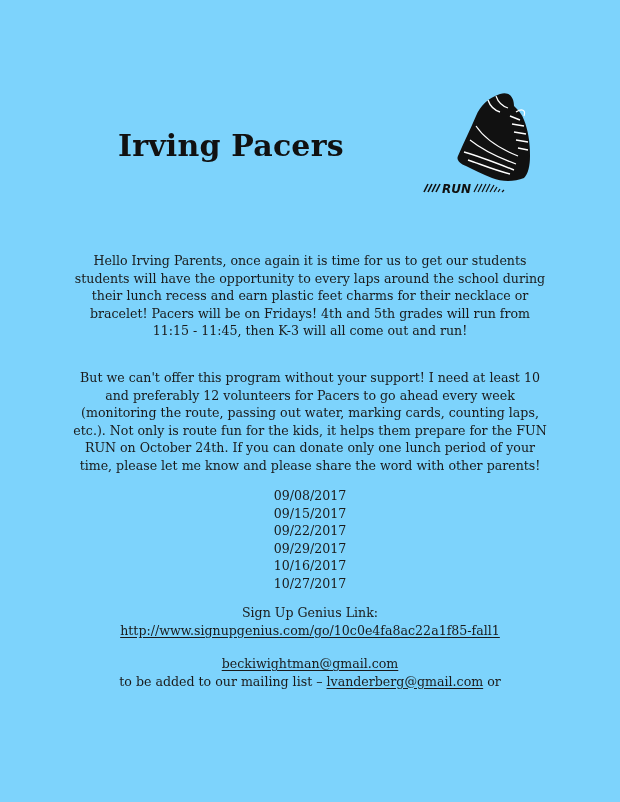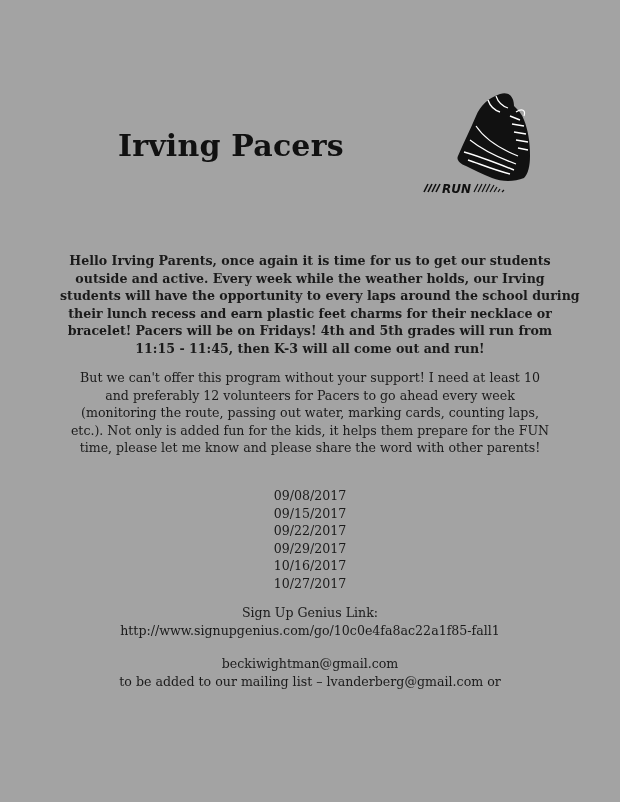--- a/index.html
+++ b/index.html
@@ -12,21 +12,21 @@
       height: 802px;
       position: relative;
       overflow: hidden;
       font-family: "DejaVu Serif", serif;
       color: #1a1a1a;
     }
     .page {
       position: absolute;
       left: 0; top: 0;
       width: 620px; height: 802px;
-      background: #a3a3a3;
+      background: #7dd3fc;
     }
     .title {
       position: absolute;
       left: 118px;
       top: 128px;
       font-family: "DejaVu Serif", serif;
       font-weight: bold;
       font-size: 30px;
       letter-spacing: 0.2px;
       color: #111;
@@ -44,27 +44,28 @@
       position: absolute;
       left: 60px;
       width: 500px;
       text-align: center;
       font-family: "DejaVu Serif", serif;
       font-size: 12.6px;
       line-height: 17.5px;
       color: #1a1a1a;
     }
     .body-text .line { display: block; white-space: nowrap; }
-    .p1 { top: 252px; font-weight: bold; }
+    .p1 { top: 252px; }
     .p2 { top: 369px; }
     .dates { top: 487px; }
     .signup { top: 604px; }
     .contact { top: 655px; }
     a.link {
       color: #1a1a1a;
+      text-decoration: underline;
       text-underline-offset: 2px;
     }
   </style>
 </head>
 <body>
 
 <div class="page">
 
   <div class="title">Irving Pacers</div>
 
@@ -86,32 +87,32 @@
       <g transform="translate(6,96)">
         <path d="M0 10 L4 2 M4 10 L8 2 M8 10 L12 2 M12 10 L16 2" stroke="#111" stroke-width="1.6"></path>
         <text x="18" y="11" font-family="DejaVu Sans, sans-serif" font-weight="bold" font-style="italic" font-size="12" fill="#111">RUN</text>
         <path d="M50 10 L54 2 M54 10 L58 2 M58 10 L62 2 M62 10 L66 2 M66 10 L70 3 M70 10 L73 5 M74 10 L76 7 M78 10 L80 8" stroke="#111" stroke-width="1.2"></path>
       </g>
     </svg>
   </div>
 
   <div class="body-text p1">
     <span class="line">Hello Irving Parents, once again it is time for us to get our students</span>
-    <span class="line">outside and active. Every week while the weather holds, our Irving</span>
     <span class="line">students will have the opportunity to every laps around the school during</span>
     <span class="line">their lunch recess and earn plastic feet charms for their necklace or</span>
     <span class="line">bracelet! Pacers will be  on Fridays! 4th and 5th grades will run from</span>
     <span class="line">11:15 - 11:45, then K-3  will all come out and run!</span>
   </div>
 
   <div class="body-text p2">
     <span class="line">But we can't offer this program without your support! I need at least 10</span>
     <span class="line">and preferably 12 volunteers for Pacers to go ahead every week</span>
     <span class="line">(monitoring the route, passing out water, marking cards, counting laps,</span>
-    <span class="line">etc.). Not only is added fun for the kids, it helps them prepare for the FUN</span>
+    <span class="line">etc.). Not only is route fun for the kids, it helps them prepare for the FUN</span>
+    <span class="line">RUN on October 24th. If you can donate only one lunch period of your</span>
     <span class="line">time, please let me know and please share the word with other parents!</span>
   </div>
 
   <div class="body-text dates">
     <span class="line">09/08/2017</span>
     <span class="line">09/15/2017</span>
     <span class="line">09/22/2017</span>
     <span class="line">09/29/2017</span>
     <span class="line">10/16/2017</span>
     <span class="line">10/27/2017</span>

